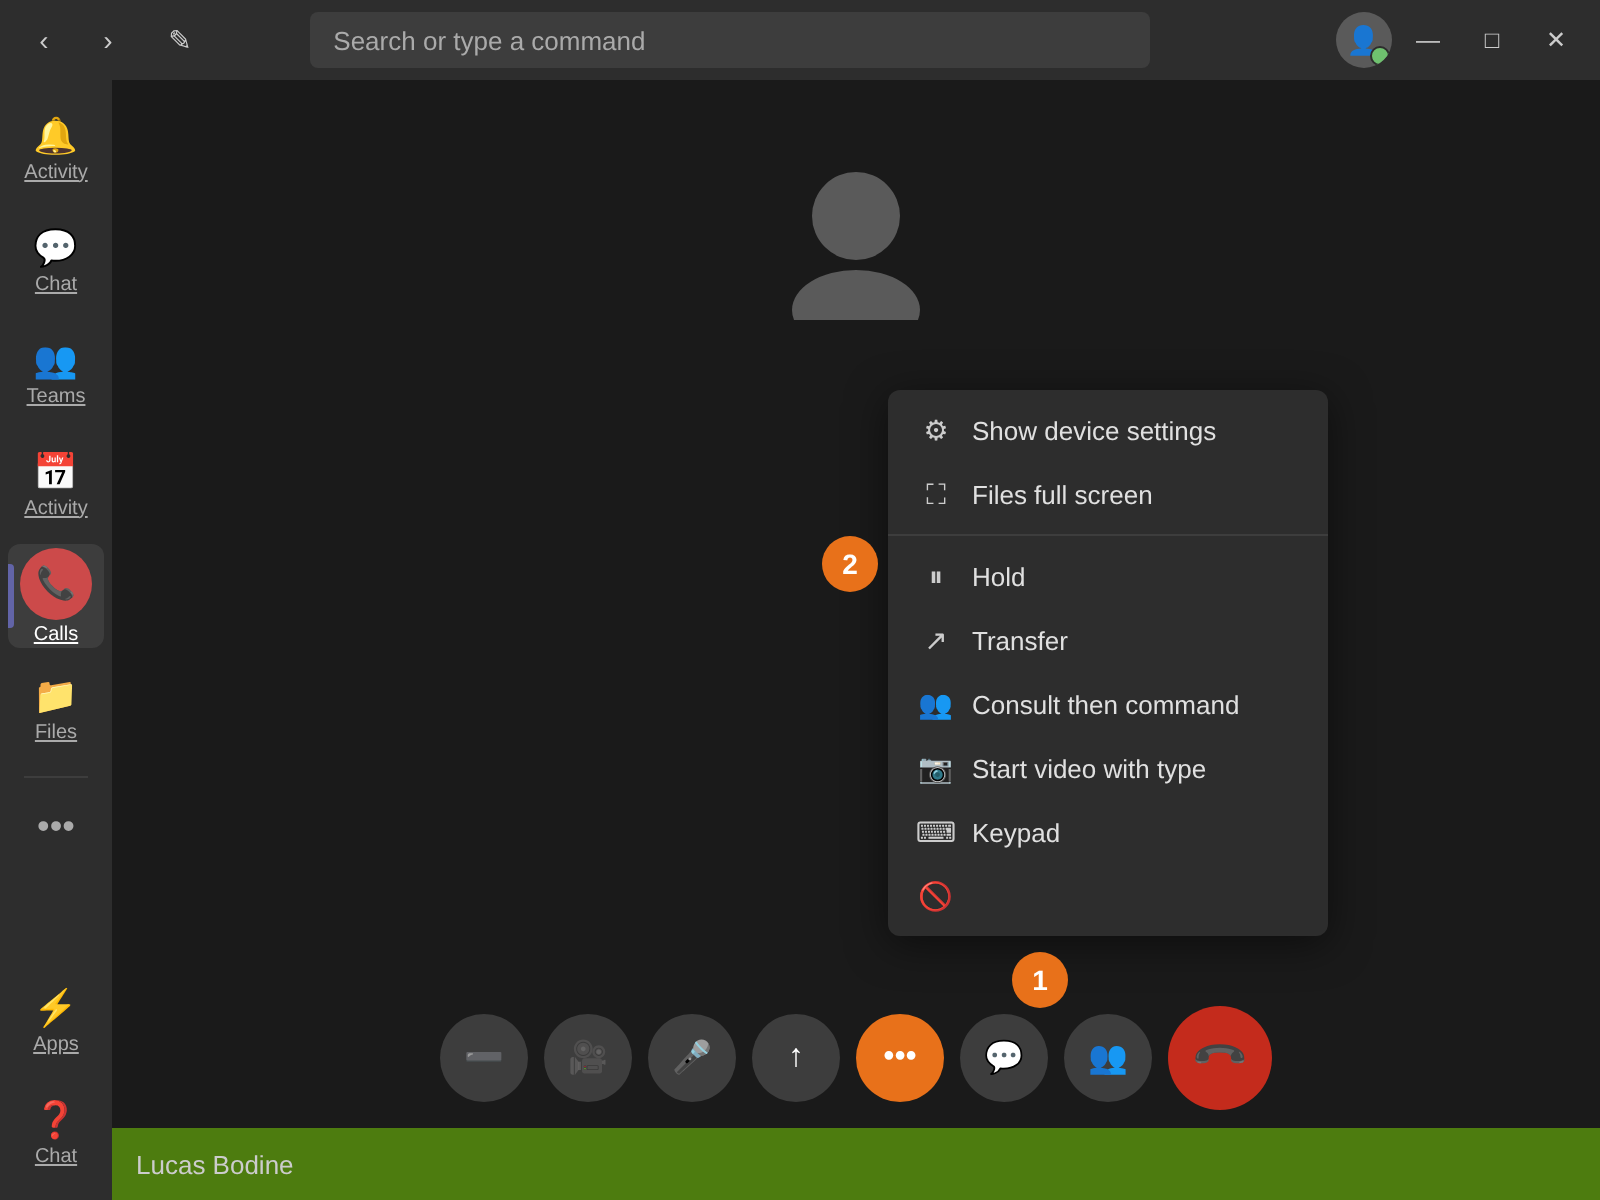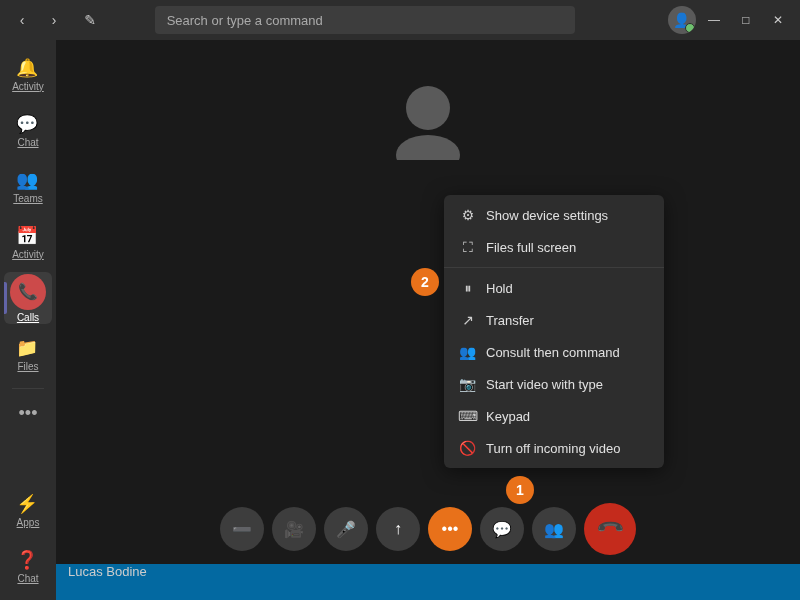--- a/index.html
+++ b/index.html
@@ -292,23 +292,23 @@
     .control-btn.end-call {
       background: #c42b1c;
       width: 52px;
       height: 52px;
       font-size: 18px;
     }
 
     
     .bottom-bar {
       height: 36px;
-      background: #0369a1;
-      display: flex;
-      align-items: flex-start;
+      background: #4d7c0f;
+      display: flex;
+      align-items: center;
       padding: 0 12px;
     }
     .caller-name {
       font-size: 13px;
       color: #ccc;
     }
 
     
     .person-silhouette {
       position: absolute;
@@ -414,21 +414,20 @@
         <div class="menu-item">
           <span class="menu-item-icon">📷</span>
           <span>Start video with type</span>
         </div>
         <div class="menu-item">
           <span class="menu-item-icon">⌨</span>
           <span>Keypad</span>
         </div>
         <div class="menu-item">
           <span class="menu-item-icon">🚫</span>
-          <span>Turn off incoming video</span>
         </div>
       </div>
 
       <div class="step-badge badge-2">2</div>
 
     </div>
 
     <div class="call-controls">
       <button class="control-btn">
         <span>➖</span>

